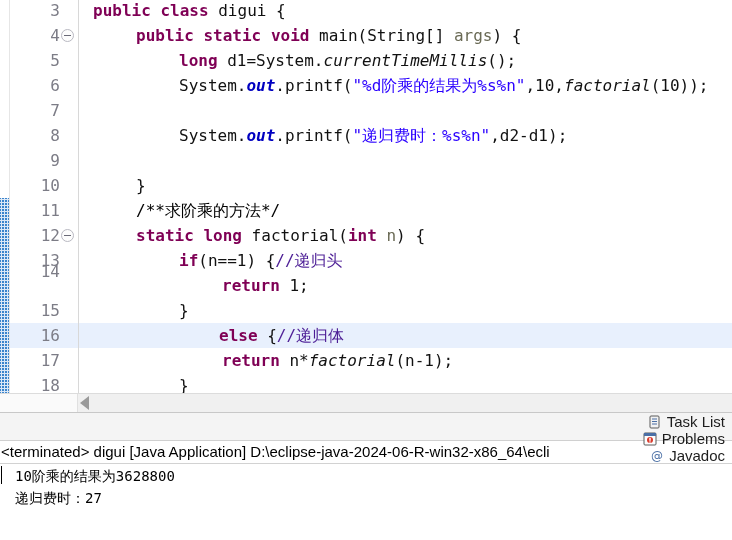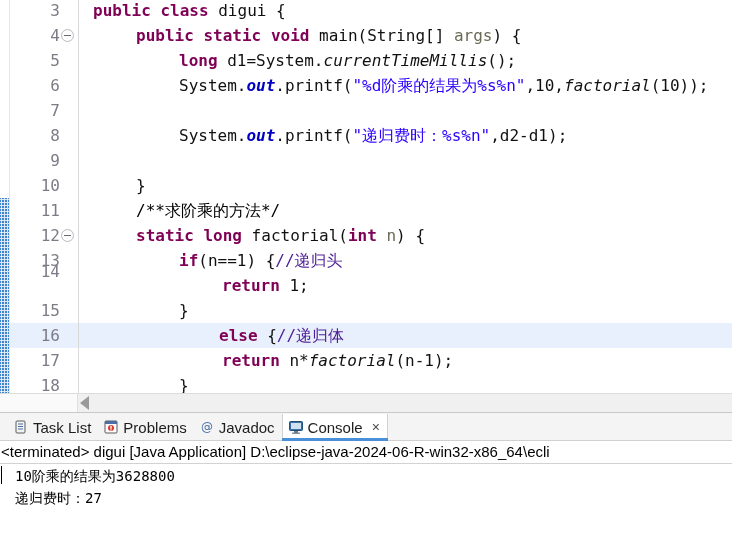--- a/index.html
+++ b/index.html
@@ -170,20 +170,21 @@
     border-top: 1px solid #c8c8c8;
   }
   .tabbar {
     height: 27px;
     display: flex;
     align-items: flex-end;
     background: #f4f4f4;
     padding-left: 8px;
     border-bottom: 1px solid #d0d0d0;
     position: relative;
+    flex-direction: column;
   }
   .tab {
     display: flex;
     align-items: center;
     gap: 4px;
     height: 26px;
     padding: 0 7px 0 5px;
     font-size: 15px;
     color: #1d1d1d;
     white-space: nowrap;

